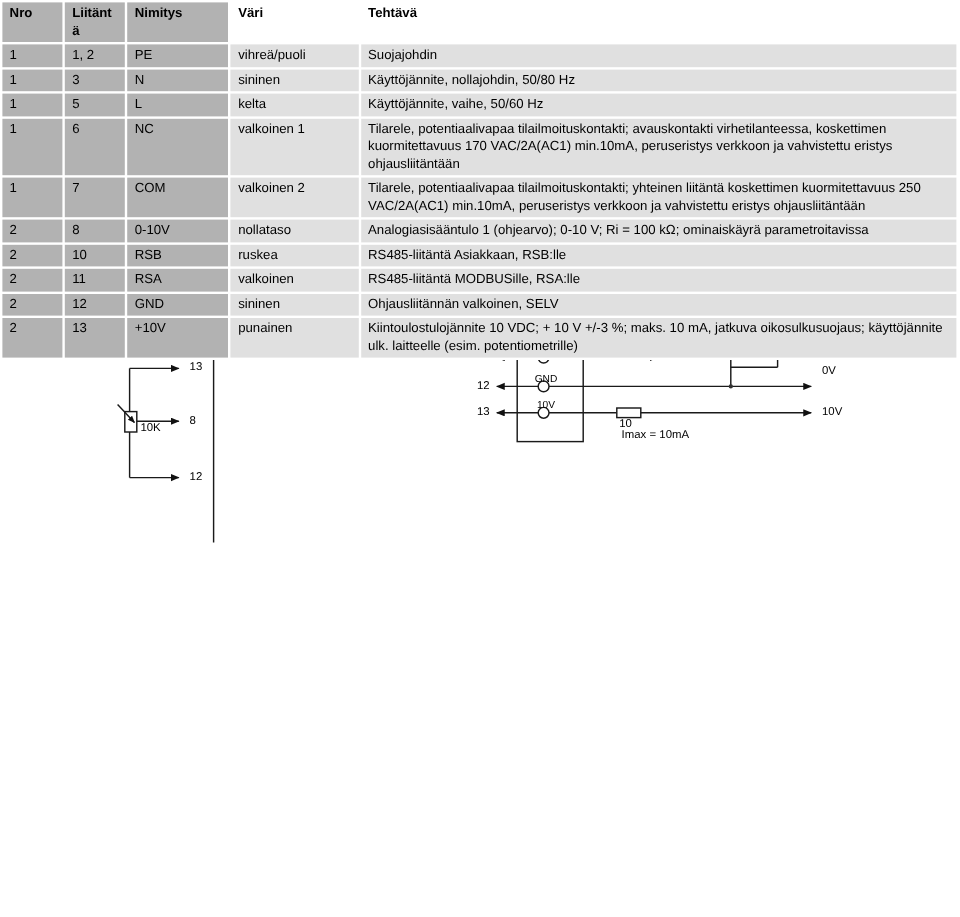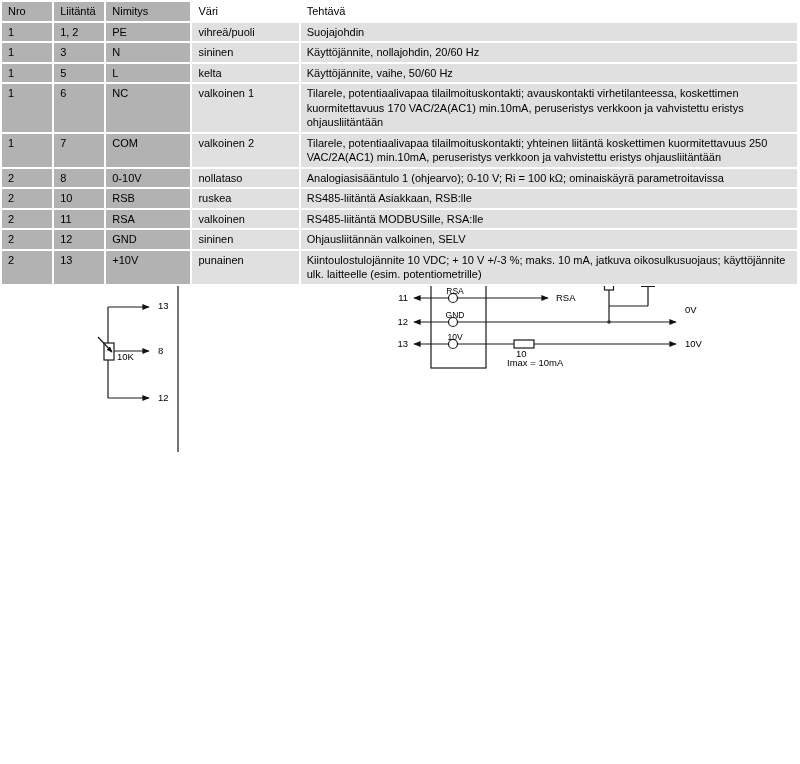--- a/index.html
+++ b/index.html
@@ -11,21 +11,21 @@
   .num{position:absolute;font-size:9.5px;line-height:11px;white-space:nowrap;}
   .title{position:absolute;font-size:11px;line-height:12px;text-align:center;white-space:nowrap;}
   .pre{white-space:pre-line;}
   .rot{transform:rotate(-90deg);transform-origin:center center;font-size:9px;width:16px;text-align:center;}
   .tnum{width:18px;text-align:right;}
   .tname{width:56px;text-align:center;}
   .sym{position:absolute;font-size:9px;line-height:9px;}
   
   #conn-table{position:absolute;left:0;top:456;width:799px;border-collapse:separate;border-spacing:2px;background:#fff;table-layout:fixed;}
   #conn-table td,#conn-table th{font-size:11px;line-height:14.5px;padding:2px 6px 2px 6px;text-align:left;vertical-align:top;font-weight:normal;word-wrap:break-word;}
-  #conn-table th{font-weight:normal;}
+  #conn-table th{font-weight:bold;}
   .c-dark{background:#b2b2b2;}
   .c-light{background:#e0e0e0;}
   .c-white{background:#ffffff;}
 </style>
 </head>
 <body>
 
 <div id="stage">
 
   <svg class="abs" style="left:0;top:0;" width="800" height="458" viewBox="0 0 800 458">
@@ -218,21 +218,21 @@
   <span class="lbl rot" style="left:614px;top:218px;">A1</span>
 
   <span class="num" style="left:515px;top:256px;">47k</span>
   <span class="num" style="left:685px;top:245px;">0 - 10 V</span>
   <span class="num" style="left:617px;top:267px;">47k</span>
   <span class="num" style="left:654px;top:267px;">470nF</span>
   <span class="num" style="left:556px;top:270px;">RSB</span>
   <span class="num" style="left:556px;top:292px;">RSA</span>
   <span class="num" style="left:685px;top:304px;">0V</span>
   <span class="num" style="left:516px;top:348px;">10</span>
-  <span class="num" style="left:507px;top:357px;text-align:center;">Imax = 10mA</span>
+  <span class="num" style="left:518px;top:357px;text-align:center;">Imax = 10mA</span>
   <span class="num" style="left:685px;top:338px;">10V</span>
 
   <table id="conn-table">
     <colgroup>
       <col style="width:50px">
         <col style="width:50px">
         <col style="width:84px">
         <col style="width:106px">
         <col style="width:495px">
     </colgroup>
@@ -249,21 +249,21 @@
       <td class="c-dark">1, 2</td>
       <td class="c-dark">PE</td>
       <td class="c-light">vihreä/puoli</td>
       <td class="c-light">Suojajohdin</td>
     </tr>
     <tr>
       <td class="c-dark">1</td>
       <td class="c-dark">3</td>
       <td class="c-dark">N</td>
       <td class="c-light">sininen</td>
-      <td class="c-light">Käyttöjännite, nollajohdin, 20/60 Hz</td>
+      <td class="c-light">Käyttöjännite, nollajohdin, 50/80 Hz</td>
     </tr>
     <tr>
       <td class="c-dark">1</td>
       <td class="c-dark">5</td>
       <td class="c-dark">L</td>
       <td class="c-light">kelta</td>
       <td class="c-light">Käyttöjännite, vaihe, 50/60 Hz</td>
     </tr>
     <tr>
       <td class="c-dark">1</td>

